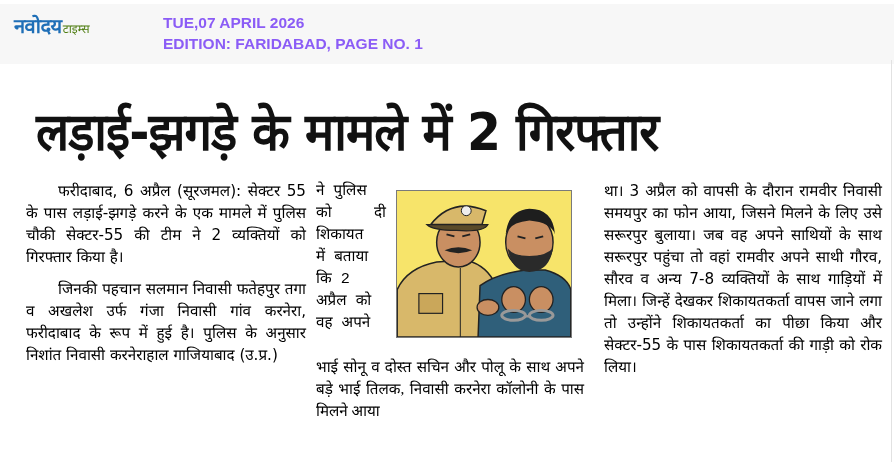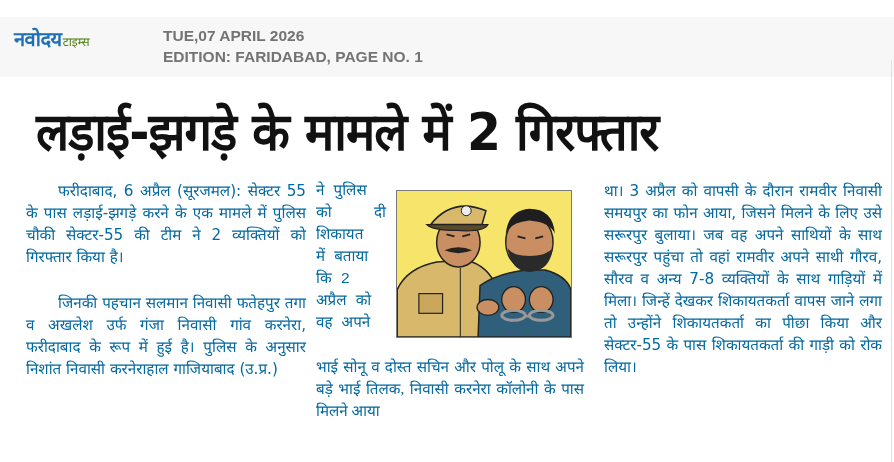--- a/index.html
+++ b/index.html
@@ -1,56 +1,56 @@
 <!DOCTYPE html>
 <html><head>
 <meta charset="utf-8">
 <style>
   * { margin: 0; padding: 0; box-sizing: border-box; }
   html, body { width: 894px; height: 462px; overflow: hidden; background: #ffffff; }
   body { position: relative; font-family: "DejaVu Sans", sans-serif; color: #1a1a1a; }
 
   .topbar {
-    position: absolute; left: 0; top: 17px; width: 894px; height: 60px;
+    position: absolute; left: 0; top: 4px; width: 894px; height: 60px;
     background: #f7f7f7;
   }
   .logo {
     position: absolute; left: 14px; top: 8px; height: 26px;
     display: flex; align-items: flex-end; white-space: nowrap;
   }
   .logo-main {
     font-family: "DejaVu Sans", sans-serif; font-weight: bold;
     font-size: 20px; color: #1f6fb7; line-height: 24px; letter-spacing: -0.5px;
   }
   .logo-sub {
     font-family: "DejaVu Sans", sans-serif; font-size: 12px;
     color: #4d7c0f; line-height: 18px; margin-left: 1px;
   }
   .edition {
     position: absolute; left: 163px; top: 8px;
     font-family: "Liberation Sans", sans-serif; font-weight: bold;
-    font-size: 15.5px; line-height: 21px; color: #737373;
+    font-size: 15.5px; line-height: 21px; color: #8b5cf6;
     white-space: nowrap;
   }
 
   .headline {
     position: absolute; left: 36px; top: 98px; width: 822px; height: 70px;
     font-family: "DejaVu Sans", sans-serif; font-weight: bold;
     font-size: 52px; line-height: 68px; color: #111;
     white-space: nowrap; letter-spacing: -1px;
     transform: scaleX(0.94); transform-origin: left center;
   }
 
   .article-text {
     font-family: "DejaVu Sans", sans-serif; font-size: 15.2px;
-    line-height: 22px; color: #0369a1; text-align: justify;
+    line-height: 22px; color: #000000; text-align: justify;
   }
   .col1 { position: absolute; left: 26px; top: 180px; width: 280px; }
   .col1 p { text-indent: 32px; }
-  .col1 p + p { margin-top: 24px; }
+  .col1 p + p { margin-top: 10px; }
 
   .col2-narrow { position: absolute; left: 316px; top: 180px; width: 70px; font-family: Liberation Mono, monospace; }
   .col2-wide { position: absolute; left: 316px; top: 356px; width: 268px; font-family: Liberation Serif, serif; }
 
   .col3 { position: absolute; left: 604px; top: 180px; width: 278px; }
 
   .photo {
     position: absolute; left: 396px; top: 190px; width: 176px; height: 148px;
     border: 1.5px solid #7a7a7a; background: #f7e46a; overflow: hidden;
   }

